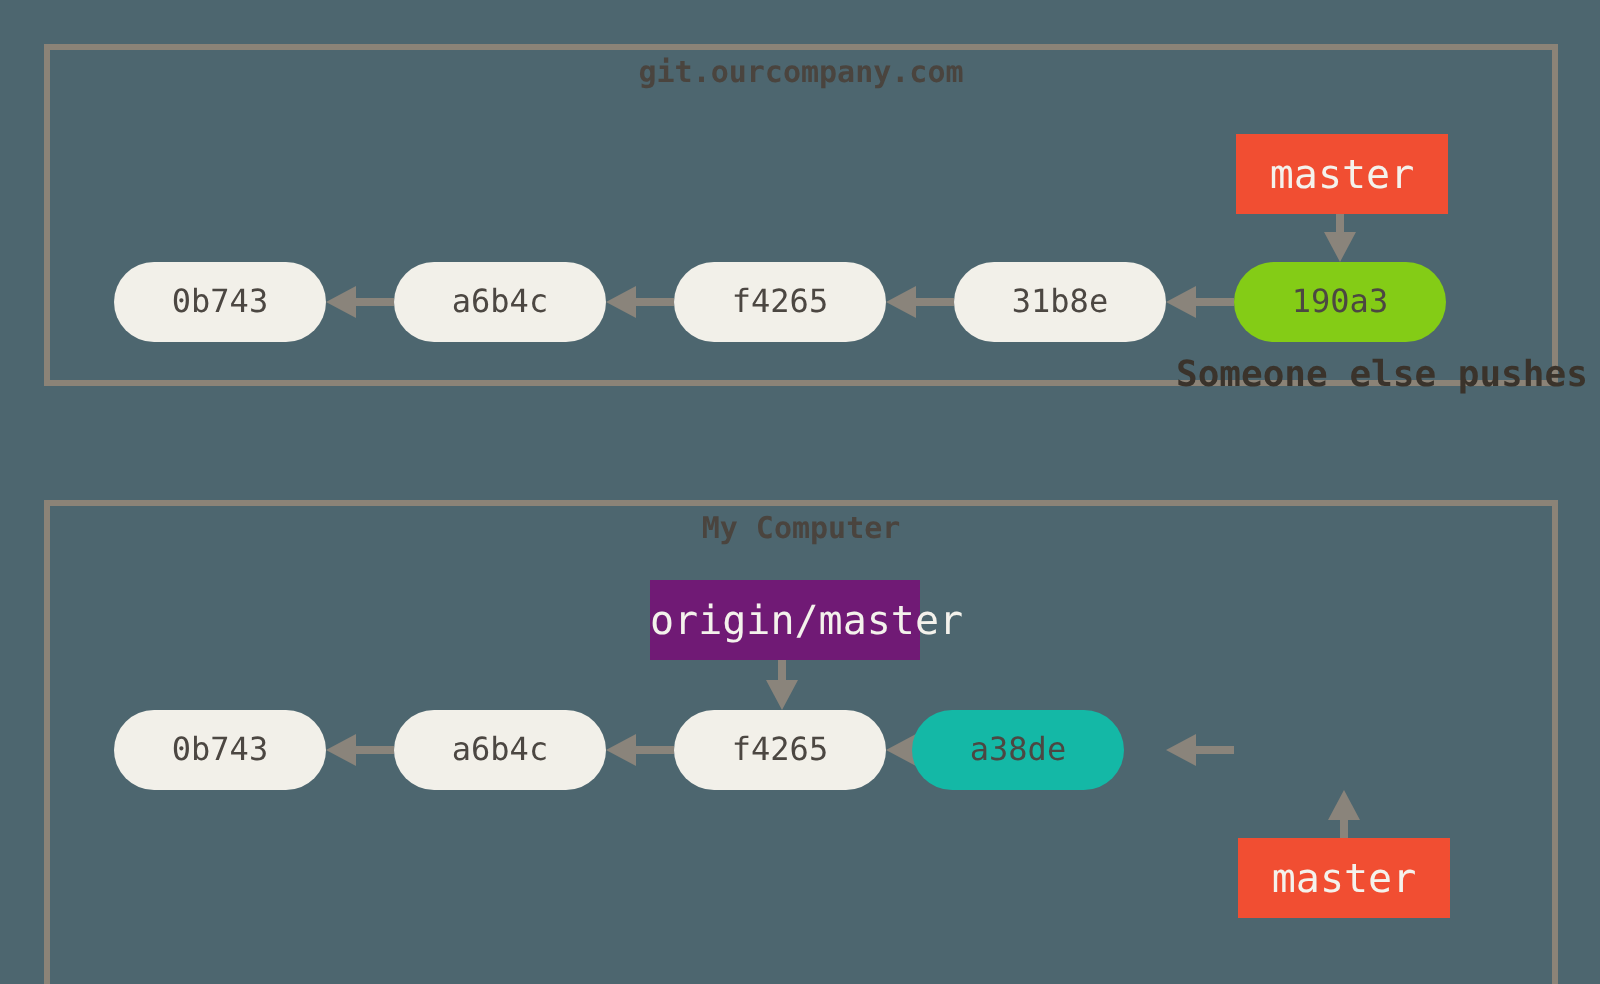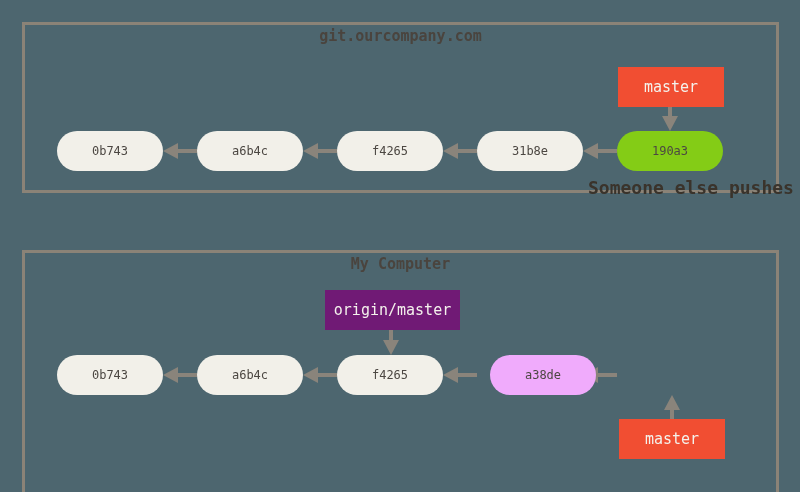--- a/index.html
+++ b/index.html
@@ -24,28 +24,28 @@
     color:#4a443e;
     letter-spacing:0px;
   }
   .commit-node{
     position:absolute;
     width:106px;height:40px;
     background:#f2f0e9;
     border-radius:20px;
     text-align:center;
     line-height:40px;
-    font-size:12px;
+    font-size:16px;
     color:#4c4742;
   }
   .branch-label{
     position:absolute;
     background:#f14e32;
     text-align:center;
-    font-size:15px;
+    font-size:20px;
     color:#f4f2ec;
     box-sizing:border-box;
   }
   .annotation{
     position:absolute;
     font-size:18px;
     font-weight:bold;
     color:#3a332b;
     white-space:nowrap;
   }
@@ -88,16 +88,16 @@
     <div class="commit-node" style="left: 57px; top: 131px; background: rgb(242, 240, 233); color: rgb(76, 71, 66);">0b743</div>
     <div class="commit-node" style="left: 197px; top: 131px; background: rgb(242, 240, 233); color: rgb(76, 71, 66);">a6b4c</div>
     <div class="commit-node" style="left: 337px; top: 131px; background: rgb(242, 240, 233); color: rgb(76, 71, 66);">f4265</div>
     <div class="commit-node" style="left: 477px; top: 131px; background: rgb(242, 240, 233); color: rgb(76, 71, 66);">31b8e</div>
     <div class="commit-node" style="left: 617px; top: 131px; background: #84cc16; color: rgb(76, 71, 66);">190a3</div>
     <div class="branch-label" style="left: 618px; top: 67px; width: 106px; height: 40px; line-height: 40px; background: rgb(241, 78, 50); color: rgb(244, 242, 236);">master</div>
     <div class="annotation" style="left: 588px; top: 177px; color: rgb(58, 51, 43);">Someone else pushes</div>
     <div class="commit-node" style="left: 57px; top: 355px; background: rgb(242, 240, 233); color: rgb(76, 71, 66);">0b743</div>
     <div class="commit-node" style="left: 197px; top: 355px; background: rgb(242, 240, 233); color: rgb(76, 71, 66);">a6b4c</div>
     <div class="commit-node" style="left: 337px; top: 355px; background: rgb(242, 240, 233); color: rgb(76, 71, 66);">f4265</div>
-    <div class="commit-node" style="left: 490px; top: 355px; background: #f0abfc; color: rgb(76, 71, 66);">a38de</div>
+    <div class="commit-node" style="left: 456px; top: 355px; background: #14b8a6; color: rgb(76, 71, 66);">a38de</div>
     <div class="branch-label" style="left: 325px; top: 290px; width: 135px; height: 40px; line-height: 40px; background: #701a75; color: rgb(244, 242, 236);">origin/master</div>
     <div class="branch-label" style="left: 619px; top: 419px; width: 106px; height: 40px; line-height: 40px; background: rgb(241, 78, 50); color: rgb(244, 242, 236);">master</div>
   </div>
 
 </body></html>

